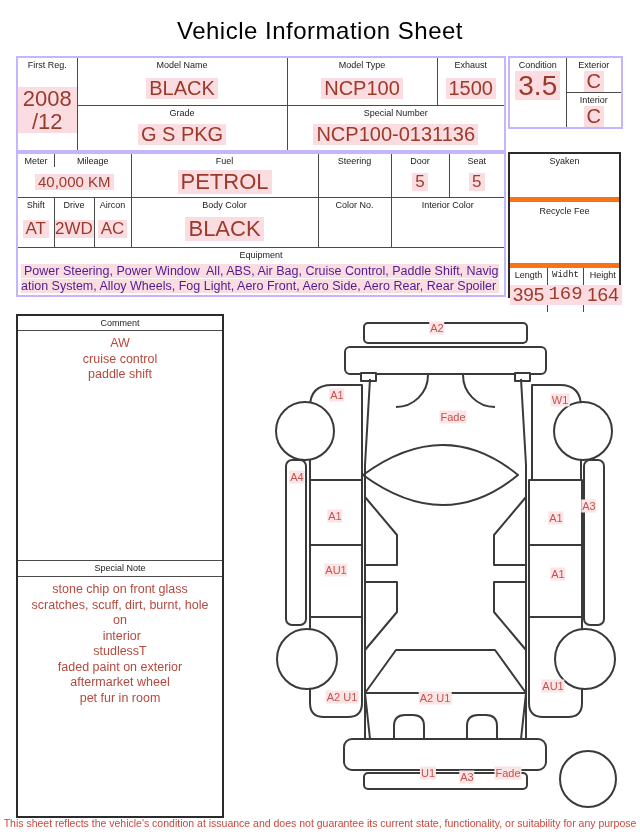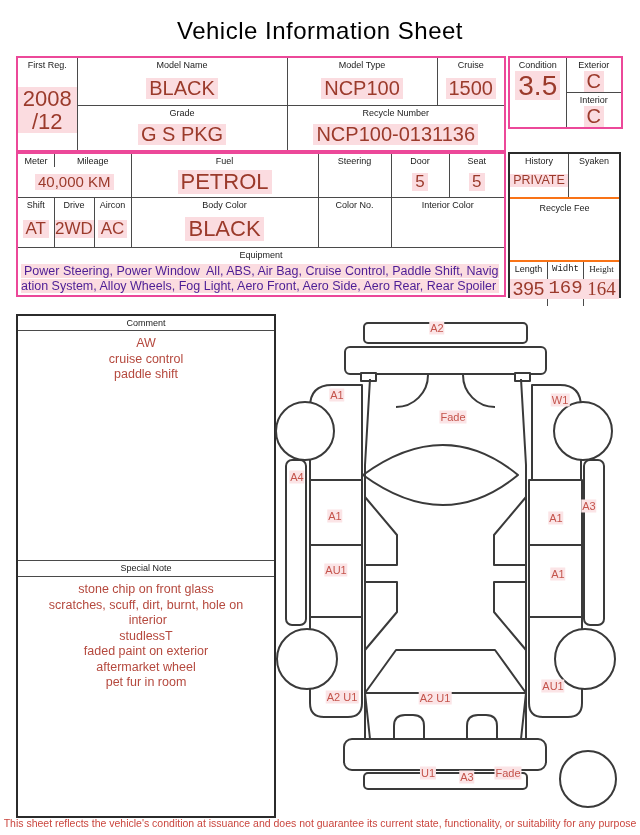--- a/index.html
+++ b/index.html
@@ -1,21 +1,21 @@
 <!DOCTYPE html>
 <html><head>
 <meta charset="utf-8">
 <style>
   html,body{margin:0;padding:0;background:#fff;}
   .sheet{position:relative;width:640px;height:835px;background:#fff;
          font-family:"Liberation Sans",sans-serif;overflow:hidden;}
   .title{position:absolute;top:17px;left:0;width:100%;text-align:center;
          font-size:24px;color:#000;letter-spacing:.5px;}
   table.t{position:absolute;border-collapse:collapse;table-layout:fixed;
-          border:2px solid #ec4899;}
+          border:2px solid #c4b5fd;}
   table.t td{border:1px solid #4a4a4a;padding:0;vertical-align:top;overflow:hidden;}
   .lbl{font-size:9px;color:#1b1b1b;text-align:center;padding-top:2px;height:11px;
        white-space:nowrap;}
   .val{display:flex;align-items:center;justify-content:center;
        color:#9b3a2b;font-size:20px;line-height:1.05;text-align:center;}
   .hl{background:#fbdce0;padding:0 3px;white-space:pre-wrap;}
   .hl:empty{display:none;}
   .fs-xxl{font-size:28px;} .fs-xl{font-size:26px;} .fs-l{font-size:22px;}
   .fs-ml{font-size:19px;} .fs-m{font-size:17px;} .fs-s{font-size:15px;justify-content:center;} .fs-xs{font-size:12.5px;}
   
@@ -31,23 +31,23 @@
   .lblrow .lbl.div{border-right:1px solid #4a4a4a;flex:none;width:36px;}
   .equip-cell .lbl{height:13px;}
   .equip-text{color:#4c1d95;font-size:12.5px;line-height:15px;text-align:left;
               padding:1px 3px;white-space:pre-wrap;word-break:break-all;}
   
   .box2{position:absolute;left:508px;top:152px;width:113px;height:146px;
         border:2px solid #2b2b2b;background:#fff;box-sizing:border-box;}
   .box2 .row{display:flex;}
   .box2 .cell{box-sizing:border-box;}
   .br{border-right:1px solid #4a4a4a;}
-  .bt{border-top:2px solid #f97316;}
-  
-  .panel{position:absolute;left:16px;top:314px;width:260px;height:504px;
+  .bt{border-top:5px solid #f97316;}
+  
+  .panel{position:absolute;left:16px;top:314px;width:208px;height:504px;
          border:2px solid #2b2b2b;box-sizing:border-box;display:flex;flex-direction:column;}
   .panel-h{font-size:9px;color:#1b1b1b;text-align:center;height:14px;line-height:14px;
            border-bottom:1px solid #4a4a4a;flex:none;}
   .panel-h.second{border-top:1px solid #4a4a4a;height:15px;line-height:15px;}
   .panel-body{color:#b5493e;font-size:12.5px;line-height:15.5px;padding:5px 9px;
               white-space:pre-wrap;text-align:center;}
   .panel-body.grow1{height:219px;flex:none;}
   .panel-body.grow2{flex:1;}
   
   .diagram{position:absolute;left:266px;top:315px;width:364px;height:500px;}
@@ -85,35 +85,35 @@
               <span class="hl">BLACK</span>
             </div>
       </td>
       <td>
         <div class="lbl">Model Type</div>
         <div class="val va">
               <span class="hl">NCP100</span>
             </div>
       </td>
       <td>
-        <div class="lbl">Cruise</div>
+        <div class="lbl">Exhaust</div>
         <div class="val va">
               <span class="hl">1500</span>
             </div>
       </td>
     </tr>
     <tr>
       <td>
         <div class="lbl">Grade</div>
         <div class="val vb">
               <span class="hl">G S PKG</span>
             </div>
       </td>
       <td colspan="2">
-        <div class="lbl">Recycle Number</div>
+        <div class="lbl">Special Number</div>
         <div class="val vb">
               <span class="hl">NCP100-0131136</span>
             </div>
       </td>
     </tr>
   </tbody>
     </table>
 
   <table class="t tc">
     <colgroup>
@@ -228,26 +228,20 @@
       <td colspan="7" class="equip-cell">
         <div class="lbl">Equipment</div>
         <div class="equip-text"><span class="hl">Power Steering, Power Window  All, ABS, Air Bag, Cruise Control, Paddle Shift, Navigation System, Alloy Wheels, Fog Light, Aero Front, Aero Side, Aero Rear, Rear Spoiler</span></div>
       </td>
     </tr>
   </tbody>
     </table>
 
   <div class="box2">
     <div class="row" style="height:43px;">
-      <div class="cell br" style="width:59px;">
-        <div class="lbl">History</div>
-        <div class="val fs-xs" style="height:27px;">
-            <span class="hl">PRIVATE</span>
-          </div>
-      </div>
       <div class="cell" style="flex:1;">
         <div class="lbl">Syaken</div>
         <div class="val fs-xs" style="height:27px;"></div>
       </div>
     </div>
     <div class="bt" style="height:61px;">
       <div class="lbl" style="padding-top:4px;">Recycle Fee</div>
     </div>
     <div class="row bt" style="height:44px;">
       <div class="cell br" style="width:38px;">
@@ -255,21 +249,21 @@
         <div class="val fs-ml" style="height:28px;">
             <span class="hl">395</span>
           </div>
       </div>
       <div class="cell br" style="width:36px;font-family:Liberation Mono, monospace;">
         <div class="lbl">Widht</div>
         <div class="val fs-ml" style="height:28px;">
             <span class="hl">169</span>
           </div>
       </div>
-      <div class="cell" style="flex:1;font-family:Liberation Serif, serif;">
+      <div class="cell" style="flex:1;">
         <div class="lbl">Height</div>
         <div class="val fs-ml" style="height:28px;">
             <span class="hl">164</span>
           </div>
       </div>
     </div>
   </div>
 
   <div class="panel">
     <div class="panel-h">Comment</div>

